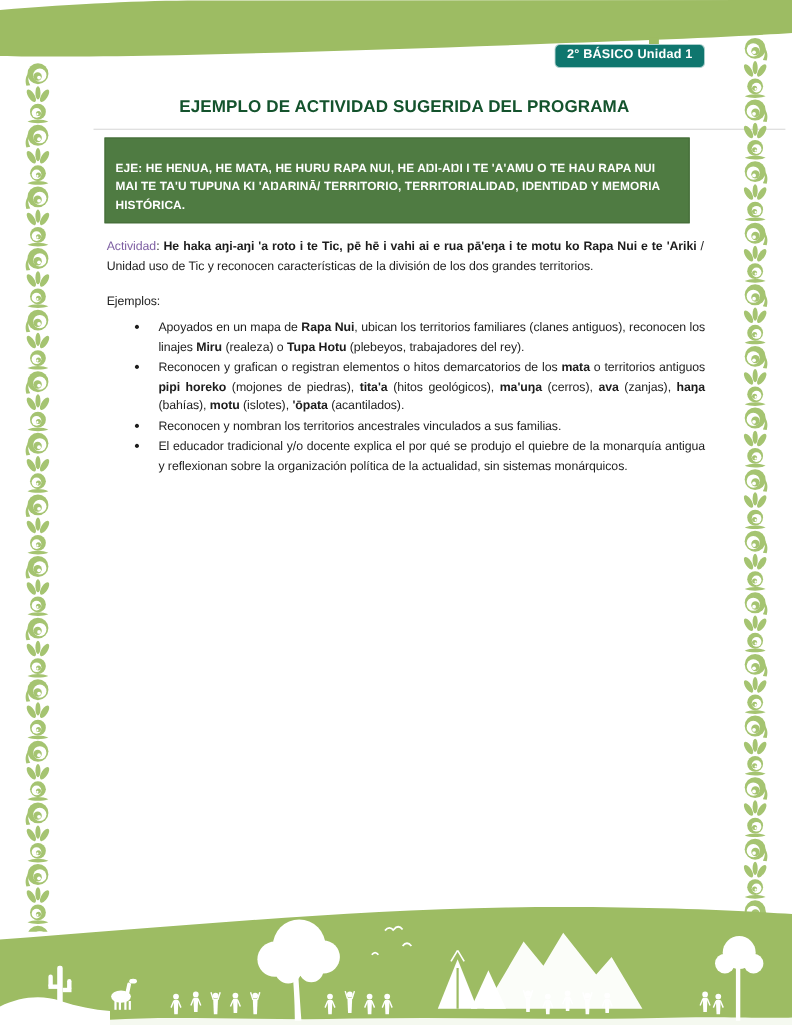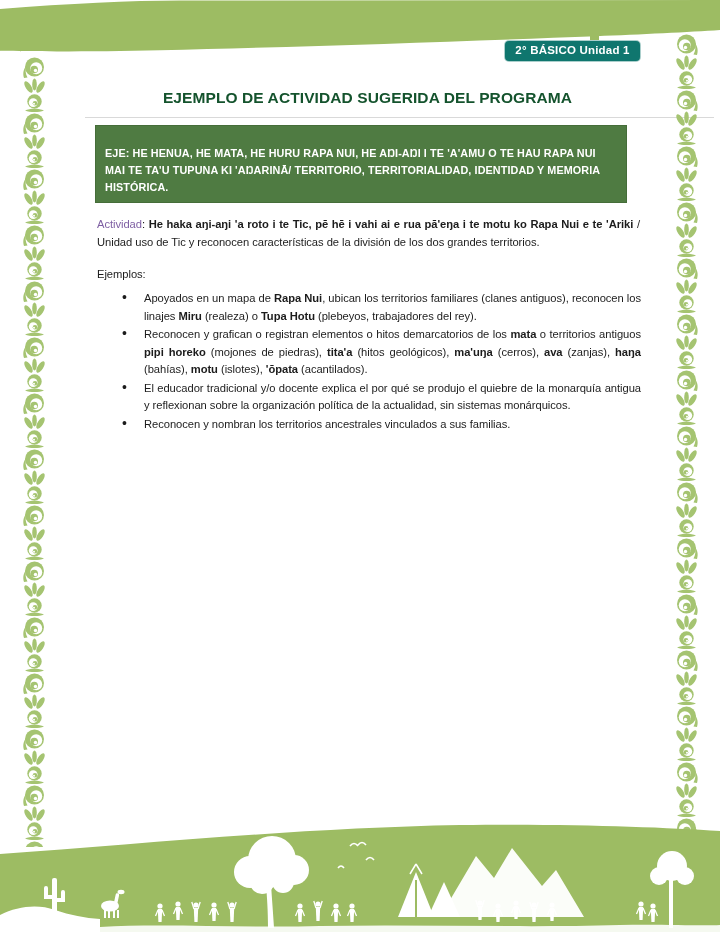--- a/index.html
+++ b/index.html
@@ -83,22 +83,22 @@
 
 <div id="eje-banner" class="abs" style="background-color: rgb(79, 123, 66); border-color: rgb(69, 109, 57);">EJE: HE HENUA, HE MATA, HE HURU RAPA NUI, HE AŊI-AŊI I TE 'A'AMU O TE HAU RAPA NUI MAI TE TA'U TUPUNA KI 'AŊARINĀ/ TERRITORIO, TERRITORIALIDAD, IDENTIDAD Y MEMORIA HISTÓRICA.</div>
 
 <div id="activity-paragraph" class="abs bodytext"><span style="color: rgb(126, 95, 163); margin-top: 28px;">Actividad</span><span>: </span><span style="font-weight: bold;">He haka aŋi-aŋi 'a roto i te Tic, pē hē i vahi ai e rua pā'eŋa i te motu ko Rapa Nui e te 'Ariki</span><span> / </span><span>Unidad uso de Tic y reconocen características de la división de los dos grandes territorios.</span></div>
 
 <div id="examples-label" class="abs bodytext">Ejemplos:</div>
 
 <ul id="examples-list" class="abs bodytext">
   <li><span>Apoyados en un mapa de </span><span style="font-weight: bold;">Rapa Nui</span><span>, ubican los territorios familiares (clanes antiguos), reconocen los linajes </span><span style="font-weight: bold;">Miru</span><span> (realeza) o </span><span style="font-weight: bold;">Tupa Hotu</span><span> (plebeyos, trabajadores del rey).</span></li>
   <li><span>Reconocen y grafican o registran elementos o hitos demarcatorios de los </span><span style="font-weight: bold;">mata</span><span> o territorios antiguos </span><span style="font-weight: bold;">pipi horeko</span><span> (mojones de piedras), </span><span style="font-weight: bold;">tita'a</span><span> (hitos geológicos), </span><span style="font-weight: bold;">ma'uŋa</span><span> (cerros), </span><span style="font-weight: bold;">ava</span><span> (zanjas), </span><span style="font-weight: bold;">haŋa</span><span> (bahías), </span><span style="font-weight: bold;">motu</span><span> (islotes), </span><span style="font-weight: bold;">'ōpata</span><span> (acantilados).</span></li>
+  <li><span>Reconocen y nombran los territorios ancestrales vinculados a sus familias.</span></li>
   <li><span>El educador tradicional y/o docente explica el por qué se produjo el quiebre de la monarquía antigua y reflexionan sobre la organización política de la actualidad, sin sistemas monárquicos.</span></li>
-  <li><span>Reconocen y nombran los territorios ancestrales vinculados a sus familias.</span></li>
 </ul>
 
 <svg id="border-left" class="abs" width="27" height="791" viewBox="0 0 27 791" aria-hidden="true">
   <g class="motif" fill="#a5c471" style="fill: rgb(165, 196, 113);">
     <circle cx="13.5" cy="11" r="9.5"></circle>
     <circle cx="15.2" cy="12.3" r="6" fill="#fff"></circle>
     <circle cx="13.2" cy="13.5" r="3.8"></circle>
     <circle cx="14.5" cy="14.5" r="1.7" fill="#fff"></circle>
     <path d="M3,22 C1.5,17 2.5,13 5.5,9.5 C4,14 4.5,18 6.5,21.5 Z"></path>
     <ellipse cx="7.5" cy="31" rx="2.8" ry="6.5" transform="rotate(-33 7.5 31)"></ellipse>

